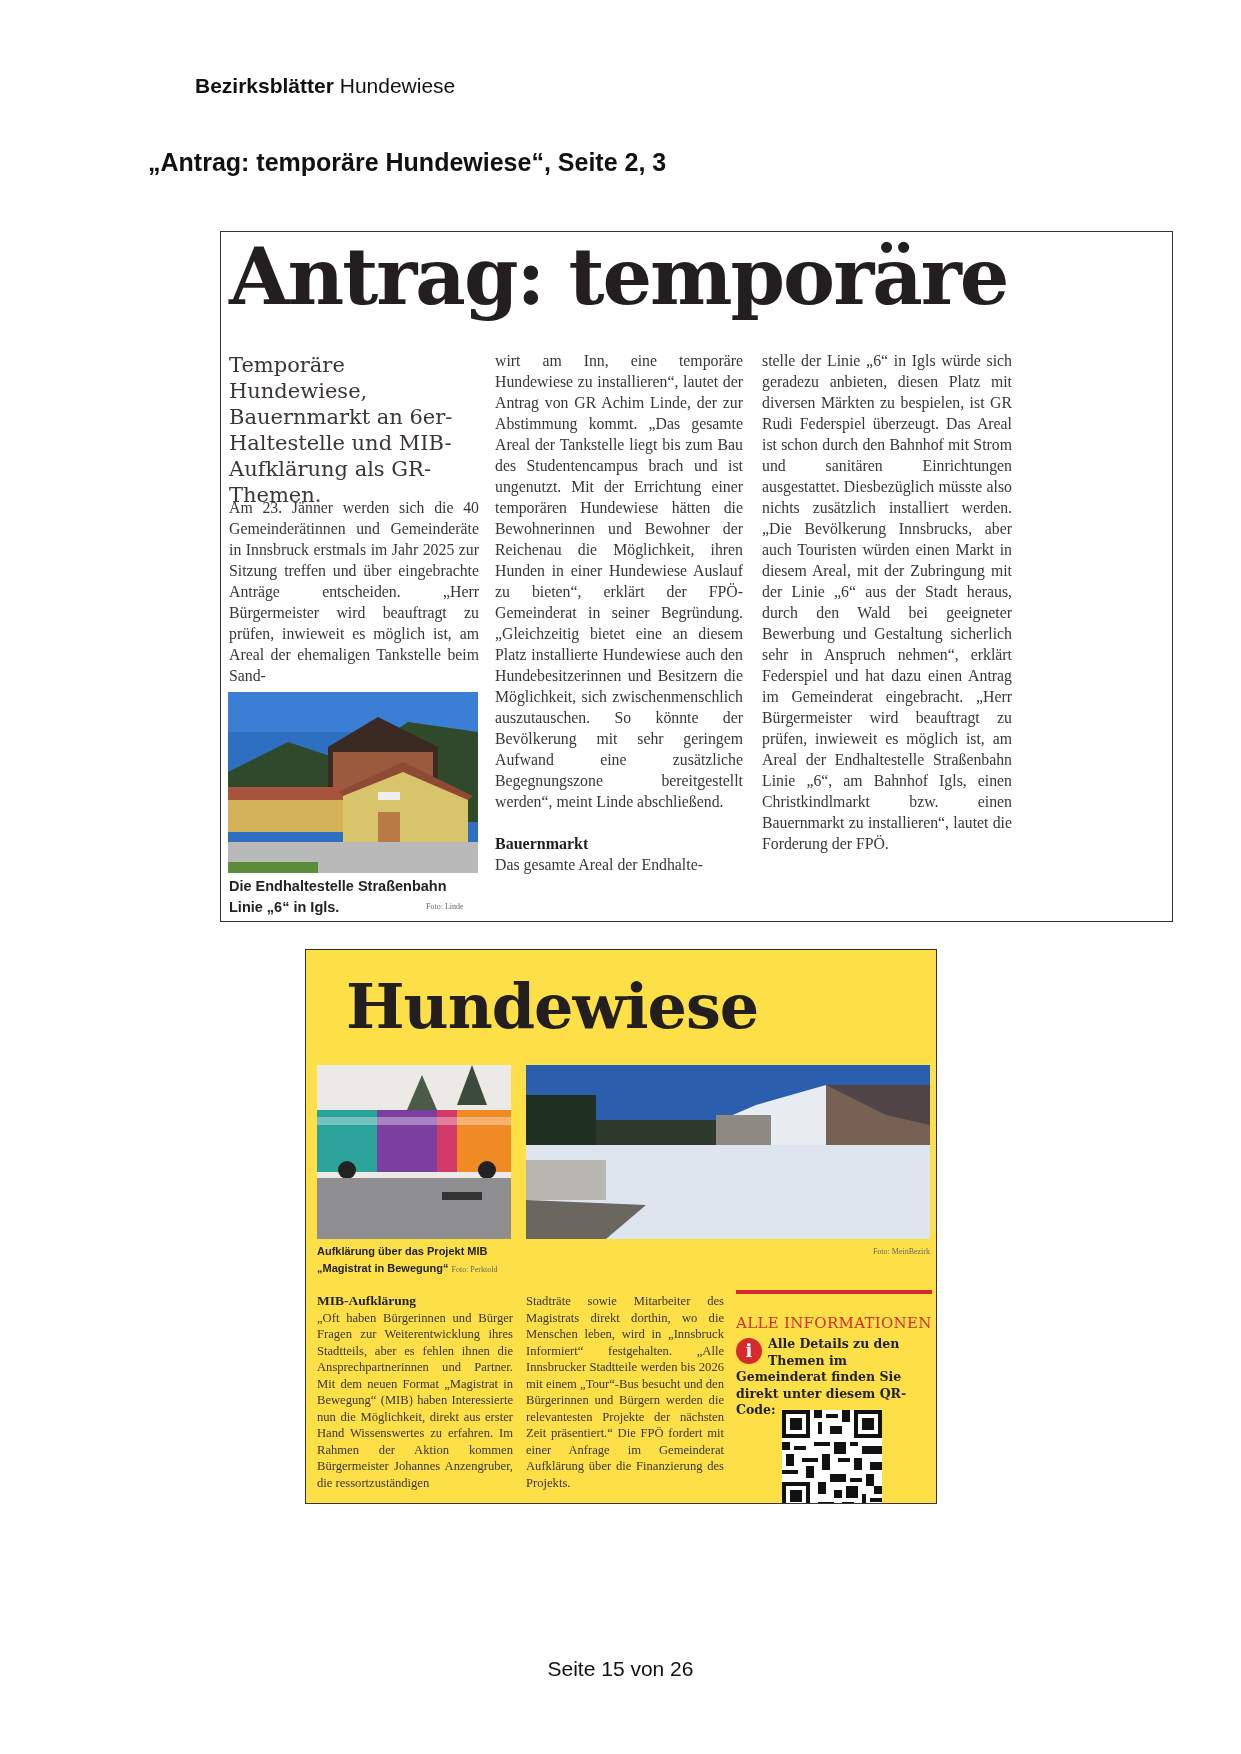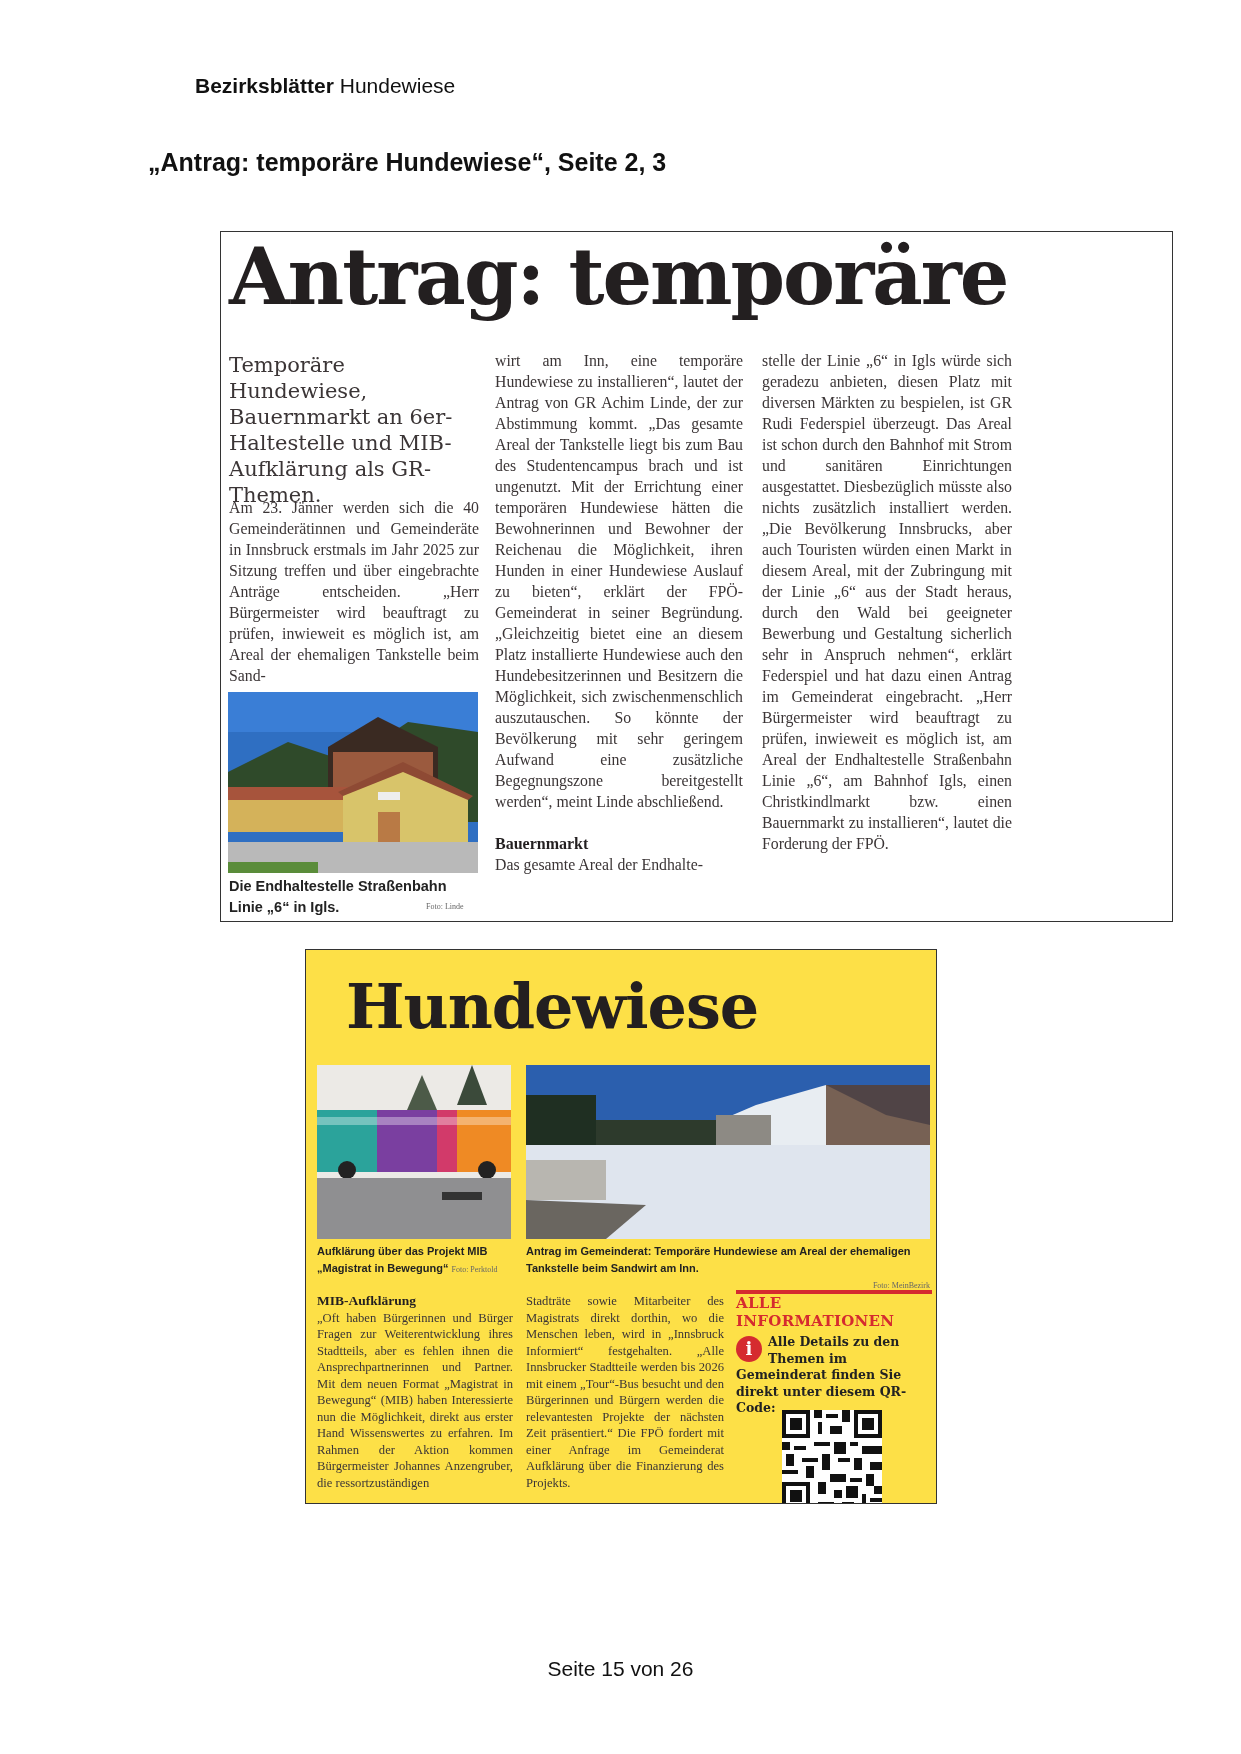--- a/index.html
+++ b/index.html
@@ -24,21 +24,21 @@
   .clip2 .headline { position:absolute; left:40px; top:26px; font-family:"DejaVu Serif", serif; font-weight:bold; font-size:62px; letter-spacing:-1px; color:#231f20; line-height:1; }
   .photo-bus { position:absolute; left:11px; top:115px; width:194px; height:174px; overflow:hidden; }
   .photo-field { position:absolute; left:220px; top:115px; width:404px; height:174px; overflow:hidden; }
   .cap-bus { position:absolute; left:11px; top:293px; width:200px; font-size:11px; line-height:17px; }
   .cap-field { position:absolute; left:220px; top:293px; width:404px; font-size:11px; line-height:17px; }
   .col2 { position:absolute; font-family:"Liberation Serif", serif; font-size:12.6px; line-height:16.5px; color:#3b3536; text-align:justify; }
   .d1 { left:11px; top:343px; width:196px; }
   .d2 { left:220px; top:343px; width:198px; }
   .info-box { position:absolute; left:430px; top:340px; width:200px; height:215px; }
   .info-rule { height:4px; background:#d52b2f; width:196px; }
-  .info-title { font-family:"DejaVu Serif", serif; color:#d52b2f; font-size:15px; margin-top:0; letter-spacing:0.3px;font-weight:bold; }
+  .info-title { font-family:"DejaVu Serif", serif; color:#d52b2f; font-size:15px; margin-top:20px; letter-spacing:0.3px; }
   .info-text { position:relative; font-family:"DejaVu Serif", serif; font-weight:bold; font-size:12.5px; line-height:16.5px; color:#222; margin-top:4px; }
   .info-icon { float:left; width:26px; height:26px; border-radius:50%; background:#d52b2f; color:#fff; font-family:"DejaVu Serif", serif; font-weight:bold; font-size:18px; text-align:center; line-height:26px; margin:2px 6px 0 0; }
   .qr { position:absolute; left:46px; top:120px; width:100px; height:100px; }
   .footer { position:absolute; left:0; width:1241px; top:1657px; text-align:center; font-size:21px; }
   .footer b { font-weight:normal; }
 </style>
 </head>
 <body>
 
 <div class="page-header">
@@ -110,21 +110,20 @@
       <rect x="0" y="80" width="404" height="94" fill="#dfe5ee"></rect>
       <rect x="0" y="95" width="80" height="40" fill="#b8b6b0"></rect>
       <polygon points="0,135 120,140 80,174 0,174" fill="#6a6660"></polygon>
     </svg>
   </div>
   <div class="caption cap-bus">
     <span>Aufklärung über das Projekt MIB „Magistrat in Bewegung“</span>
     <span class="credit">Foto: Perktold</span>
   </div>
   <div class="caption cap-field">
-    <span>Antrag im Gemeinderat: Temporäre Hundewiese am Areal der ehemaligen Tankstelle beim Sandwirt am Inn.</span>
     <div class="credit" style="text-align:right">Foto: MeinBezirk</div>
   </div>
 
   <div class="col2 d1">
     <div class="minihead" style="font-size:13.5px">MIB-Aufklärung</div>
     <span>„Oft haben Bürgerinnen und Bürger Fragen zur Weiterentwicklung ihres Stadtteils, aber es fehlen ihnen die Ansprechpartnerinnen und Partner. Mit dem neuen Format „Magistrat in Bewegung“ (MIB) haben Interessierte nun die Möglichkeit, direkt aus erster Hand Wissenswertes zu erfahren. Im Rahmen der Aktion kommen Bürgermeister Johannes Anzengruber, die ressortzuständigen</span>
   </div>
   <div class="col2 d2">Stadträte sowie Mitarbeiter des Magistrats direkt dorthin, wo die Menschen leben, wird in „Innsbruck Informiert“ festgehalten. „Alle Innsbrucker Stadtteile werden bis 2026 mit einem „Tour“-Bus besucht und den Bürgerinnen und Bürgern werden die relevantesten Projekte der nächsten Zeit präsentiert.“ Die FPÖ fordert mit einer Anfrage im Gemeinderat Aufklärung über die Finanzierung des Projekts.</div>
 
   <div class="info-box">

